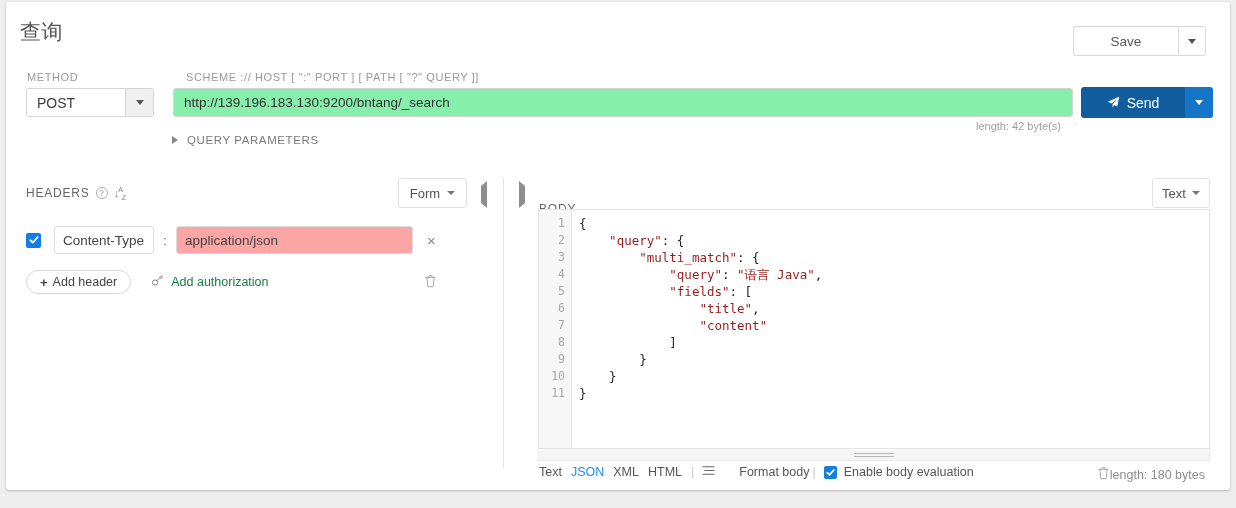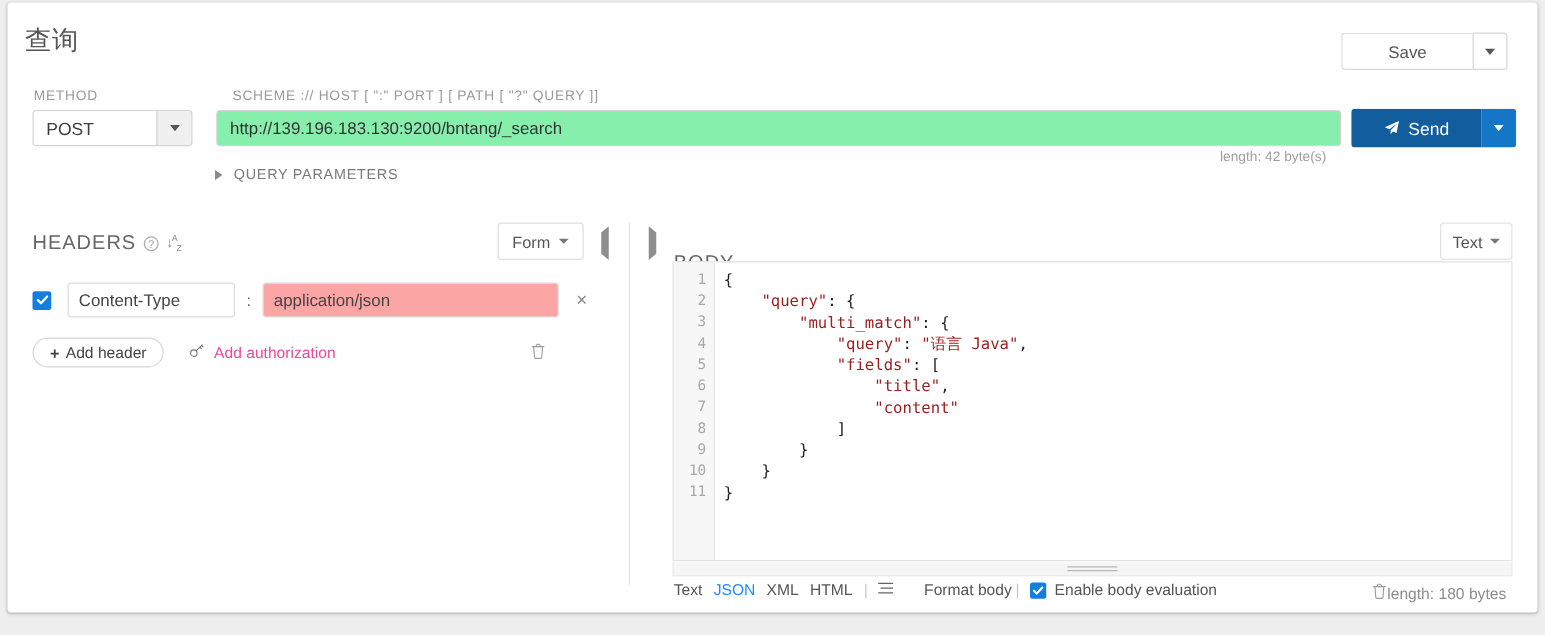--- a/index.html
+++ b/index.html
@@ -199,21 +199,21 @@
   
   .headers-hdr {
     position: absolute;
     left: 20px;
     top: 184px;
     display: flex;
     align-items: center;
     gap: 6px;
   }
   .sec-label {
-    font-size: 16px;
+    font-size: 12px;
     color: #666;
     letter-spacing: 0.8px;
   }
   .q-circle {
     width: 12px; height: 12px;
     border: 1px solid #b0b0b0;
     border-radius: 50%;
     color: #a0a0a0;
     font-size: 9px;
     line-height: 11px;
@@ -291,21 +291,21 @@
     background: #127fe0;
     display: flex;
     align-items: center;
     justify-content: center;
     cursor: pointer;
     flex: none;
   }
   .chk svg { display: block; }
   .hdr-key {
     margin-left: 13px;
-    width: 134px;
+    width: 100px;
     height: 28px;
     border: 1px solid #dcdcdc;
     border-radius: 3px;
     padding: 0 8px;
     font-size: 13.5px;
     color: #444;
     font-family: "Liberation Sans", sans-serif;
     outline: none;
     background: #fff;
   }
@@ -357,21 +357,21 @@
     cursor: pointer;
     font-family: "Liberation Sans", sans-serif;
   }
   .plus { font-size: 13px; font-weight: bold; }
   .add-auth {
     margin-left: 20px;
     display: flex;
     align-items: center;
     gap: 7px;
     font-size: 12.5px;
-    color: #ec4899;
+    color: #15803d;
     cursor: pointer;
   }
   .trash-hdr {
     position: absolute;
     left: 418px;
     top: 272px;
     cursor: pointer;
   }
 
   

